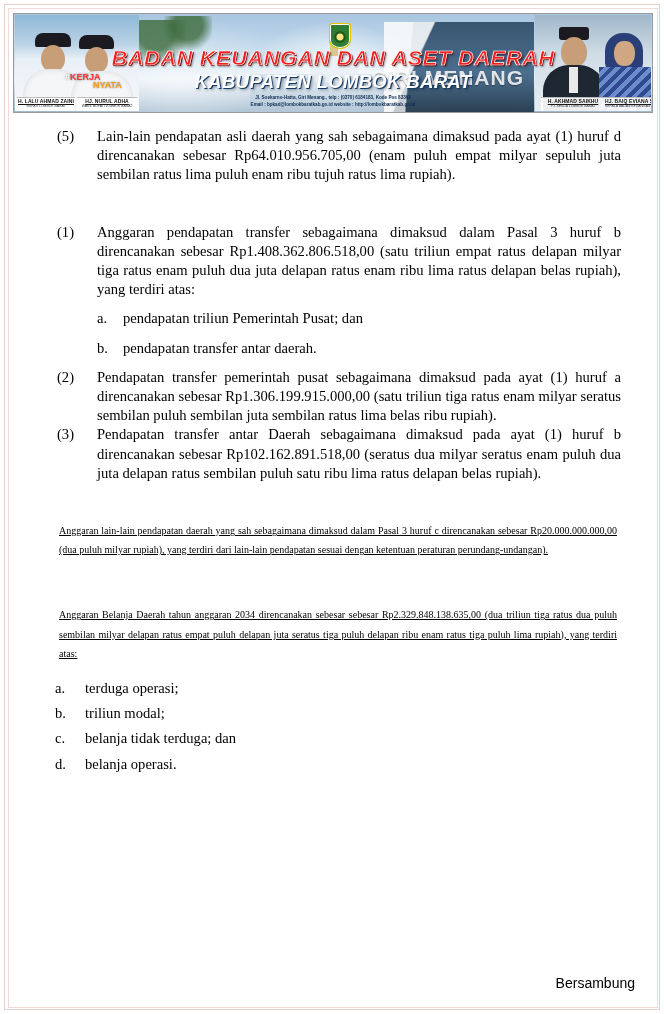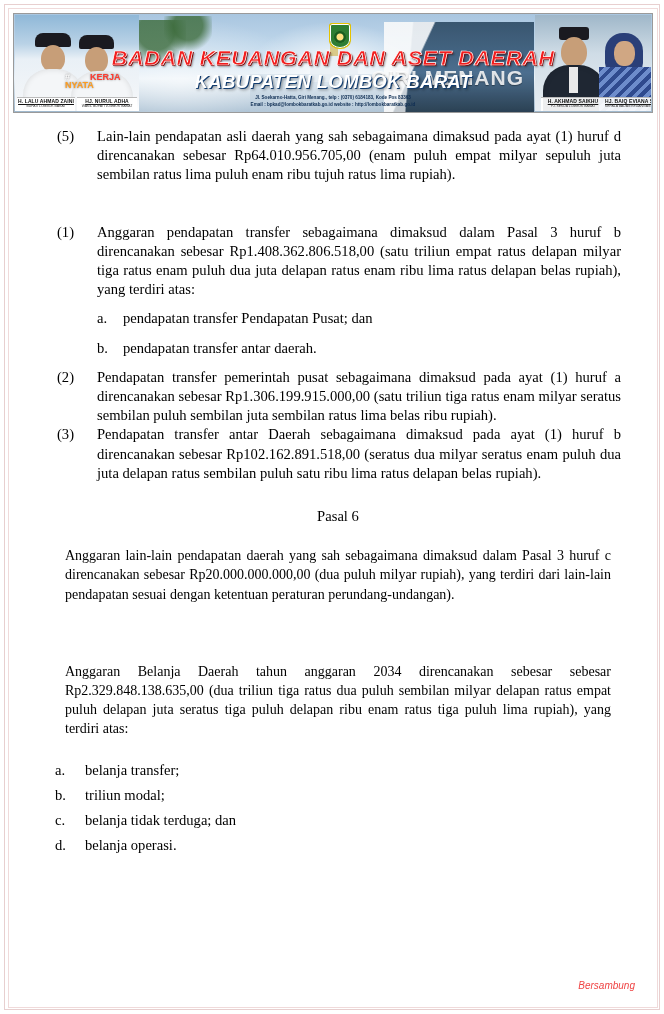--- a/index.html
+++ b/index.html
@@ -145,22 +145,22 @@
   .hashtag {
     position: absolute;
     left: 50px; top: 58px;
     font-family: "Liberation Sans", sans-serif;
     font-weight: bold;
     font-size: 9px;
     line-height: 8px;
     color: #ffffff;
     text-shadow: 0 0 2px rgba(0,0,0,.5);
   }
-  .hashtag .kerja { color: #ff3b2f; margin-left: 20px; }
-  .hashtag .nyata { color: #ff9d1e; }
+  .hashtag .kerja { color: #ff3b2f; }
+  .hashtag .nyata { color: #ff9d1e; margin-left: 28px; }
   .namebar {
     position: absolute;
     bottom: 0;
     height: 14px;
     background: rgba(255,255,255,.92);
     border-top: 1px solid #bbb;
     overflow: hidden;
   }
   .namebar .nm {
     font-family: "Liberation Sans", sans-serif;
@@ -303,25 +303,26 @@
   .clause .body.last-left > :last-child { }
 
   .pasal-head {
     text-align: center;
     font-size: 14.6px;
     line-height: 19.2px;
     margin: 0;
   }
 
   .para {
-    font-size: 14px;
+    font-size: 10px;
     line-height: 19.2px;
     text-align: justify;
     text-justify: inter-word;
-    margin: 10px;
+    margin: 4px;
+    text-decoration: underline;
   }
 
   .sub {
     display: flex;
     font-size: 14.6px;
     line-height: 19.2px;
     padding-left: 42px;
   }
   .sub .lbl {
     width: 26px;
@@ -343,23 +344,22 @@
   .sp-6  { height: 6px; }
   .sp-10 { height: 10px; }
   .sp-12 { height: 12px; }
   .sp-24 { height: 24px; }
   .sp-28 { height: 28px; }
 
   .footer-note {
     position: absolute;
     right: 22px;
     bottom: 16px;
-    font-style: italic;
-    font-size: 10px;
-    color: #ef4444;
+    font-size: 14px;
+    color: #000000;
     font-family: "Liberation Sans", sans-serif;
   }
 </style>
 </head>
 <body>
 
 <div class="page">
   <div class="page-inner">
 
     <div class="banner">
@@ -435,21 +435,21 @@
 
       <div class="clause">
         <div class="num">(1)</div>
         <div class="body">Anggaran pendapatan transfer sebagaimana dimaksud dalam Pasal 3 huruf b direncanakan sebesar Rp1.408.362.806.518,00 (satu triliun empat ratus delapan milyar tiga ratus enam puluh dua juta delapan ratus enam ribu lima ratus delapan belas rupiah), yang terdiri atas:</div>
       </div>
 
       <div class="sp-10"></div>
 
       <div class="sub">
         <div class="lbl">a.</div>
-        <div class="txt">pendapatan transfer Pendapatan Pusat; dan</div>
+        <div class="txt">pendapatan triliun Pemerintah Pusat; dan</div>
       </div>
 
       <div class="sp-10"></div>
 
       <div class="sub">
         <div class="lbl">b.</div>
         <div class="txt">pendapatan transfer antar daerah.</div>
       </div>
 
       <div class="sp-10"></div>
@@ -459,34 +459,33 @@
         <div class="body">Pendapatan transfer pemerintah pusat sebagaimana dimaksud pada ayat (1) huruf a direncanakan sebesar Rp1.306.199.915.000,00 (satu triliun tiga ratus enam milyar seratus sembilan puluh sembilan juta sembilan ratus lima belas ribu rupiah).</div>
       </div>
 
       <div class="clause">
         <div class="num">(3)</div>
         <div class="body">Pendapatan transfer antar Daerah sebagaimana dimaksud pada ayat (1) huruf b direncanakan sebesar Rp102.162.891.518,00 (seratus dua milyar seratus enam puluh dua juta delapan ratus sembilan puluh satu ribu lima ratus delapan belas rupiah).</div>
       </div>
 
       <div class="sp-24"></div>
 
-      <div class="pasal-head">Pasal 6</div>
       <div class="sp-10"></div>
       <div class="para">Anggaran lain-lain pendapatan daerah yang sah sebagaimana dimaksud dalam Pasal 3 huruf c direncanakan sebesar Rp20.000.000.000,00 (dua puluh milyar rupiah), yang terdiri dari lain-lain pendapatan sesuai dengan ketentuan peraturan perundang-undangan).</div>
 
       <div class="sp-28"></div>
 
       <div class="sp-10"></div>
       <div class="para">Anggaran Belanja Daerah tahun anggaran 2034 direncanakan sebesar sebesar   Rp2.329.848.138.635,00 (dua triliun tiga ratus dua puluh sembilan milyar delapan ratus empat puluh delapan juta seratus tiga puluh delapan ribu enam ratus tiga puluh lima rupiah), yang terdiri atas:</div>
 
       <div class="sp-12"></div>
 
       <div class="alpha">
         <div class="lbl">a.</div>
-        <div class="txt">belanja transfer;</div>
+        <div class="txt">terduga operasi;</div>
       </div>
       <div class="sp-6"></div>
       <div class="alpha">
         <div class="lbl">b.</div>
         <div class="txt">triliun modal;</div>
       </div>
       <div class="sp-6"></div>
       <div class="alpha">
         <div class="lbl">c.</div>
         <div class="txt">belanja tidak terduga; dan</div>

